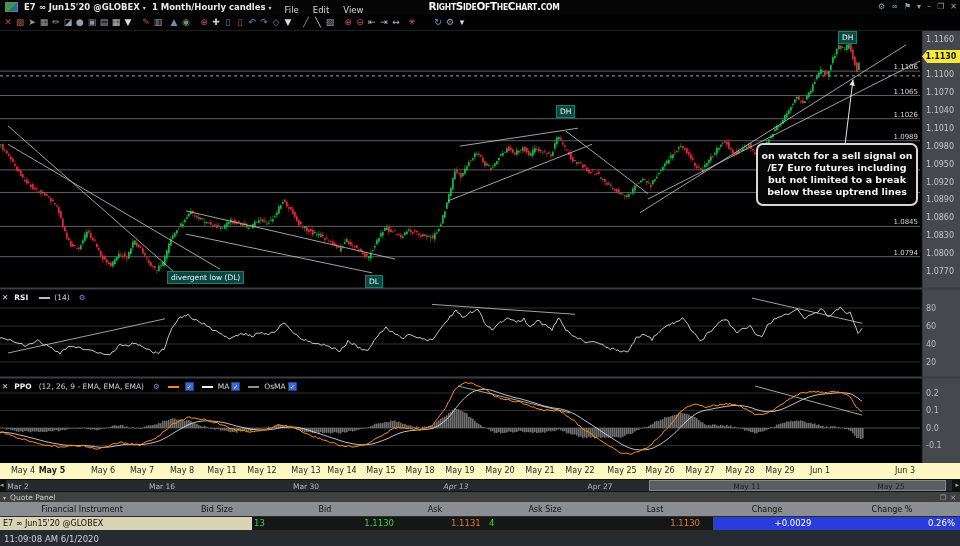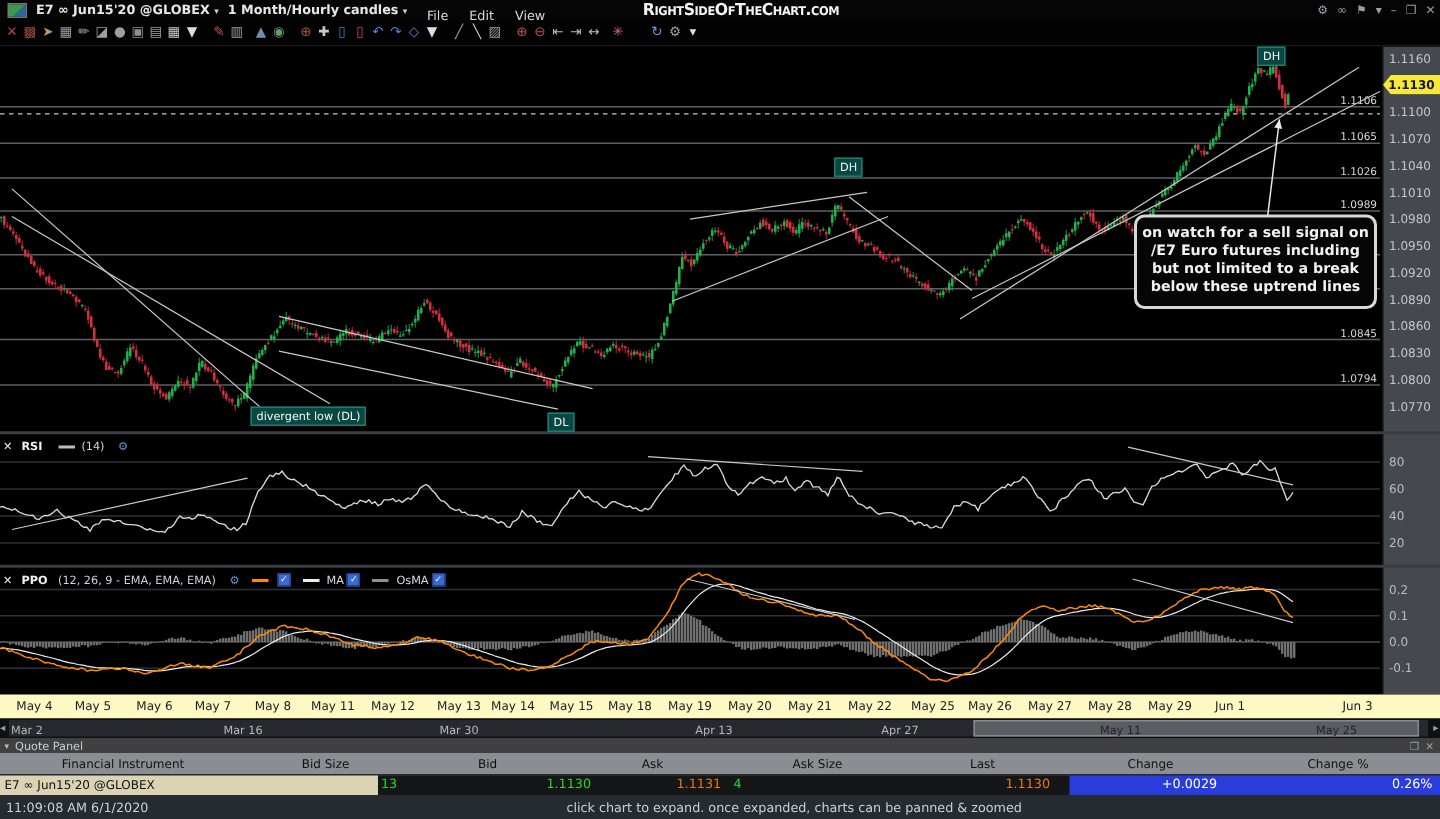--- a/index.html
+++ b/index.html
@@ -1524,21 +1524,21 @@
   <div class="pivot" style="left:556px;top:74px">DH</div>
   <div class="pivot" style="left:838px;top:0px">DH</div>
   <div class="pivot" style="left:167px;top:240px">divergent low (DL)</div>
   <div class="pivot" style="left:365px;top:244px">DL</div>
 
   <div class="tag">1.1130</div>
 </div>
 
 <div class="dateaxis" id="dateaxis">
     <span class="dlabel" style="left: 23px;">May 4</span>
-    <span class="dlabel" style="left: 62px;">May 5</span>
+    <span class="dlabel" style="left: 52px; font-weight: bold;">May 5</span>
     <span class="dlabel" style="left: 103px;">May 6</span>
     <span class="dlabel" style="left: 142px;">May 7</span>
     <span class="dlabel" style="left: 182px;">May 8</span>
     <span class="dlabel" style="left: 222px;">May 11</span>
     <span class="dlabel" style="left: 262px;">May 12</span>
     <span class="dlabel" style="left: 306px; text-align: center;">May 13</span>
     <span class="dlabel" style="left: 342px;">May 14</span>
     <span class="dlabel" style="left: 381px;">May 15</span>
     <span class="dlabel" style="left: 420px;">May 18</span>
     <span class="dlabel" style="left: 460px;">May 19</span>
@@ -1555,21 +1555,21 @@
   </div>
 
 <div class="scroll" id="scrollbar">
   <div class="s-track"></div>
   <div class="s-thumb" id="s-thumb" style="left: 649px; width: 297px;"></div>
   <span class="s-arrow" style="left:0">◂</span>
   <span class="s-arrow" style="right:1px">▸</span>
 <span class="s-label" style="left: 18px; transform: translateX(-50%); color: rgb(180, 184, 188);">Mar 2</span>
     <span class="s-label" style="left: 162px; transform: translateX(-50%); color: rgb(180, 184, 188);">Mar 16</span>
     <span class="s-label" style="left: 306px; transform: translateX(-50%); color: rgb(180, 184, 188);">Mar 30</span>
-    <span class="s-label" style="left: 476px; transform: translateX(-50%); color: rgb(180, 184, 188);">Apr 13</span>
+    <span class="s-label" style="left: 456px; transform: translateX(-50%); color: rgb(180, 184, 188); font-style: italic;">Apr 13</span>
     <span class="s-label" style="left: 600px; transform: translateX(-50%); color: rgb(180, 184, 188);">Apr 27</span>
     <span class="s-label" style="left: 747px; transform: translateX(-50%); color: rgb(33, 35, 38);">May 11</span>
     <span class="s-label" style="left: 891px; transform: translateX(-50%); color: rgb(33, 35, 38);">May 25</span>
   </div>
 
 <div class="qp-head">
   <span class="tri">▾</span>
   <span>Quote Panel</span>
   <span class="qp-rule"></span>
   <span id="qp-icons"><span class="qp-ic">❐</span><span class="qp-ic">✕</span></span>
@@ -1593,14 +1593,13 @@
   <span class="qr-v" style="left:324px;width:70px;text-align:right;color:#2fd42f">1.1130</span>
   <span class="qr-v" style="left:451px;color:#ee7711">1.1131</span>
   <span class="qr-v" style="left:489px;color:#2fd42f">4</span>
   <span class="qr-v" style="left:630px;width:70px;text-align:right;color:#ee7711">1.1130</span>
   <span class="qr-v" style="left:713px;width:160px;text-align:center;color:#fff">+0.0029</span>
   <span class="qr-v" style="left:855px;width:100px;text-align:right;color:#fff">0.26%</span>
 </div>
 
 <div class="statusbar">
   <span class="sb-time">11:09:08 AM 6/1/2020</span>
-  <span class="sb-hint">click chart to expand. once expanded, charts can be panned &amp; zoomed</span>
 </div>
 
 </body></html>

